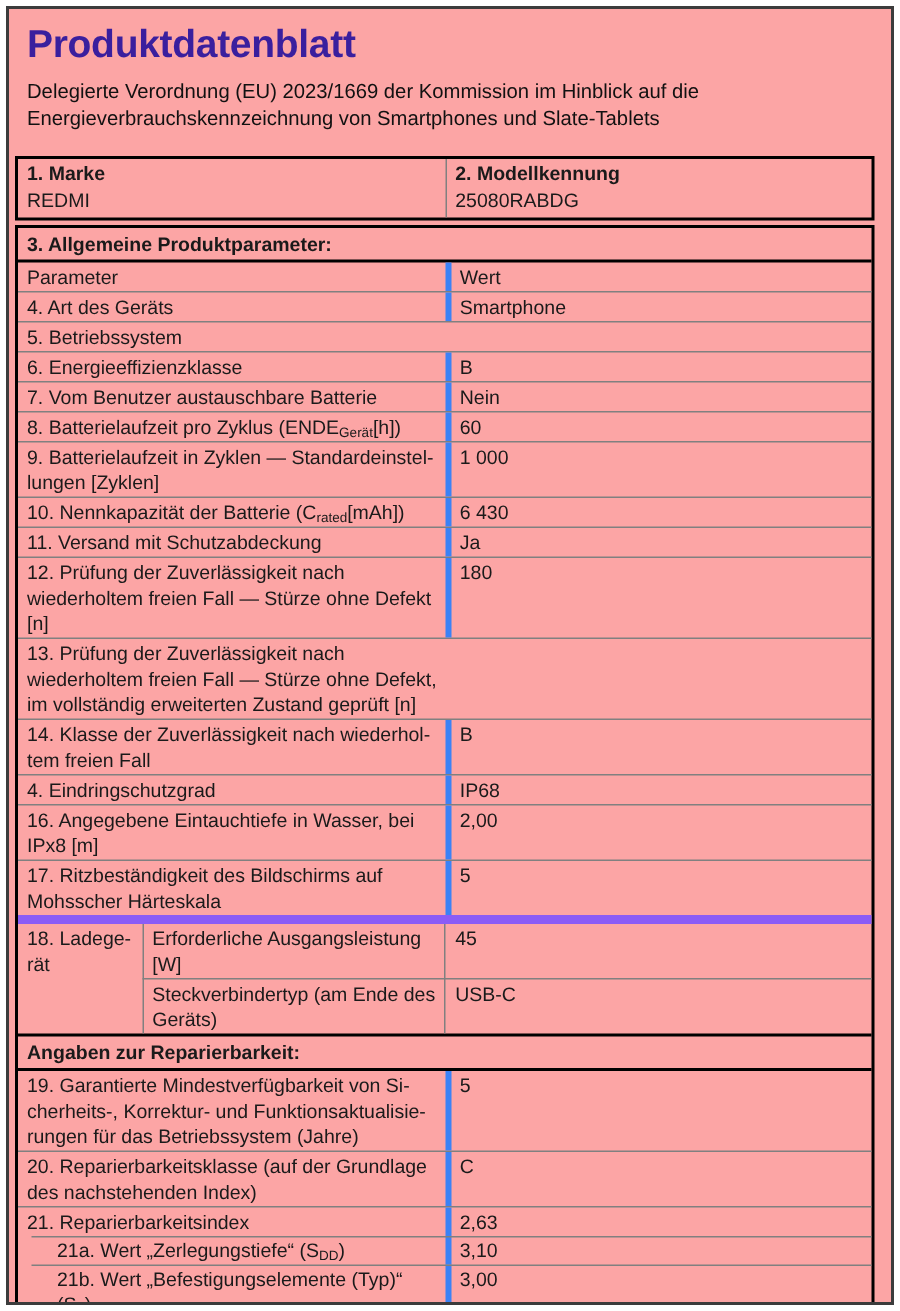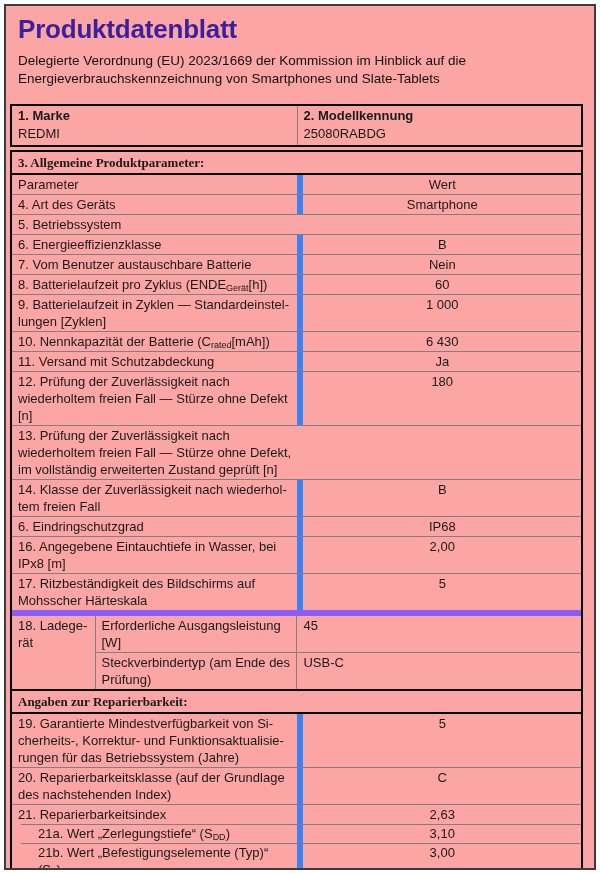--- a/index.html
+++ b/index.html
@@ -42,27 +42,26 @@
   .maintable {
     margin-top: 3px;
     border: 2px solid #000000;
     font-size: 13px; line-height: 17px;
   }
   .sec {
     font-weight: 700;
     padding: 2px 6px;
     border-top: 2px solid #000000;
     border-bottom: 2px solid #000000;
-    font-family: Liberation Serif, serif;
   }
   .maintable > .sec:first-child { border-top: none; }
   .row { display: grid; grid-template-columns: 50% 1fr; border-top: 1px solid #808080; }
   .sec + .row, .sec + .grow { border-top: none; }
   .cell { padding: 1px 5px 1px 6px; overflow-wrap: break-word; }
-  .val { border-left: 6px solid #3b82f6; text-align: center; }
+  .val { border-left: 4px solid #3b82f6; }
   .row.sub { border-top: none; position: relative; }
   .row.sub::before {
     content: ""; position: absolute; top: 0; left: 9px; right: 0;
     height: 1px; background: #808080;
   }
   .row.sub .lab { padding-left: 26px; }
 
   
   .grow {
     display: grid;
@@ -137,36 +136,36 @@
         <div class="cell val">180</div>
       </div>
       <div class="row">
         <div class="cell lab">13. Prüfung der Zuverlässigkeit nach wiederhol­tem freien Fall — Stürze ohne Defekt, im voll­ständig erweiterten Zustand geprüft [n]</div>
       </div>
       <div class="row">
         <div class="cell lab">14. Klasse der Zuverlässigkeit nach wiederhol­tem freien Fall</div>
         <div class="cell val">B</div>
       </div>
       <div class="row">
-        <div class="cell lab">6. Eindringschutzgrad</div>
+        <div class="cell lab">4. Eindringschutzgrad</div>
         <div class="cell val">IP68</div>
       </div>
       <div class="row">
         <div class="cell lab">16. Angegebene Eintauchtiefe in Wasser, bei IPx8 [m]</div>
         <div class="cell val">2,00</div>
       </div>
       <div class="row">
         <div class="cell lab">17. Ritzbeständigkeit des Bildschirms auf Mohs­scher Härteskala</div>
         <div class="cell val">5</div>
       </div>
       <div class="grow">
         <div class="cell gcolA">18. Ladege-<br>rät</div>
         <div class="cell gcolB">Erforderliche Ausgangsleistung [W]</div>
         <div class="cell gcolC">45</div>
-        <div class="cell gcolB gtop">Steckverbindertyp (am Ende des Prüfung)</div>
+        <div class="cell gcolB gtop">Steckverbindertyp (am Ende des Geräts)</div>
         <div class="cell gcolC gtop">USB-C</div>
       </div>
       <div class="sec">Angaben zur Reparierbarkeit:</div>
       <div class="row">
         <div class="cell lab">19. Garantierte Mindestverfügbarkeit von Si­cherheits-, Korrektur- und Funktionsaktualisie­rungen für das Betriebssystem (Jahre)</div>
         <div class="cell val">5</div>
       </div>
       <div class="row">
         <div class="cell lab">20. Reparierbarkeitsklasse (auf der Grundlage des nachstehenden Index)</div>
         <div class="cell val">C</div>

